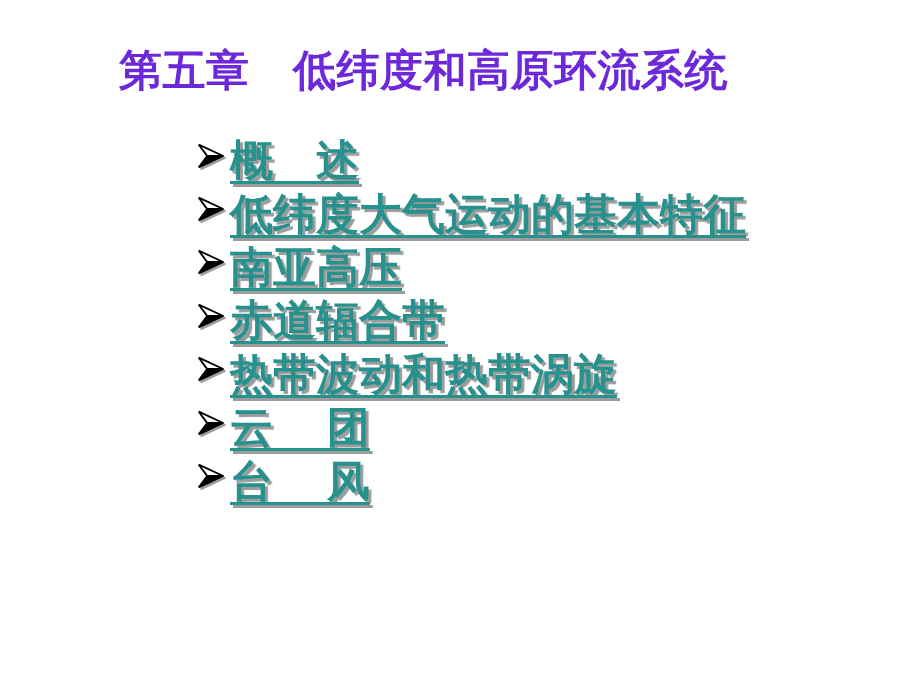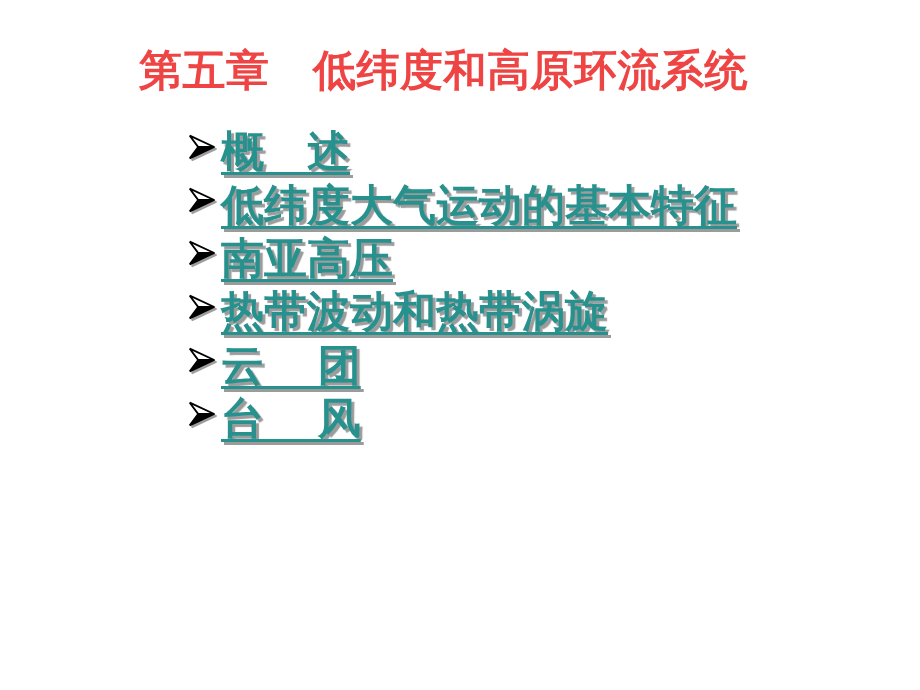--- a/index.html
+++ b/index.html
@@ -10,34 +10,34 @@
   .slide {
     position: relative;
     width: 920px;
     height: 690px;
     background: #ffffff;
     overflow: hidden;
     font-family: "Liberation Serif", "DejaVu Serif", serif;
   }
   .slide-title {
     position: absolute;
-    left: 139px;
+    left: 119px;
     top: 49px;
     font-size: 43px;
     line-height: 1;
     font-weight: bold;
-    color: #ef4444;
+    color: #6d28d9;
     white-space: pre;
     letter-spacing: 0.5px;
   }
   .toc {
     position: absolute;
     left: 178px;
     top: 117px;
-    margin: 8px;
+    margin: 17px;
     padding: 0;
     list-style: none;
   }
   .toc-item {
     display: flex;
     align-items: center;
     height: 53.4px;
   }
   .bullet {
     flex: 0 0 auto;
@@ -99,20 +99,29 @@
     <li class="toc-item">
       <span class="bullet">
         <svg viewBox="0 0 34 34">
             <polygon points="4,5 30,17 13,17" fill="#ffffff" stroke="#000000" stroke-width="2"></polygon>
             <polygon points="13,17 30,17 4,29" fill="#000000" stroke="#000000" stroke-width="2"></polygon>
           </svg>
       </span>
       <a class="toc-link">南亚高压</a>
     </li>
 
+    <li class="toc-item">
+      <span class="bullet">
+        <svg viewBox="0 0 34 34">
+            <polygon points="4,5 30,17 13,17" fill="#ffffff" stroke="#000000" stroke-width="2"></polygon>
+            <polygon points="13,17 30,17 4,29" fill="#000000" stroke="#000000" stroke-width="2"></polygon>
+          </svg>
+      </span>
+      <a class="toc-link">赤道辐合带</a>
+    </li>
 
     <li class="toc-item">
       <span class="bullet">
         <svg viewBox="0 0 34 34">
             <polygon points="4,5 30,17 13,17" fill="#ffffff" stroke="#000000" stroke-width="2"></polygon>
             <polygon points="13,17 30,17 4,29" fill="#000000" stroke="#000000" stroke-width="2"></polygon>
           </svg>
       </span>
       <a class="toc-link">热带波动和热带涡旋</a>
     </li>

